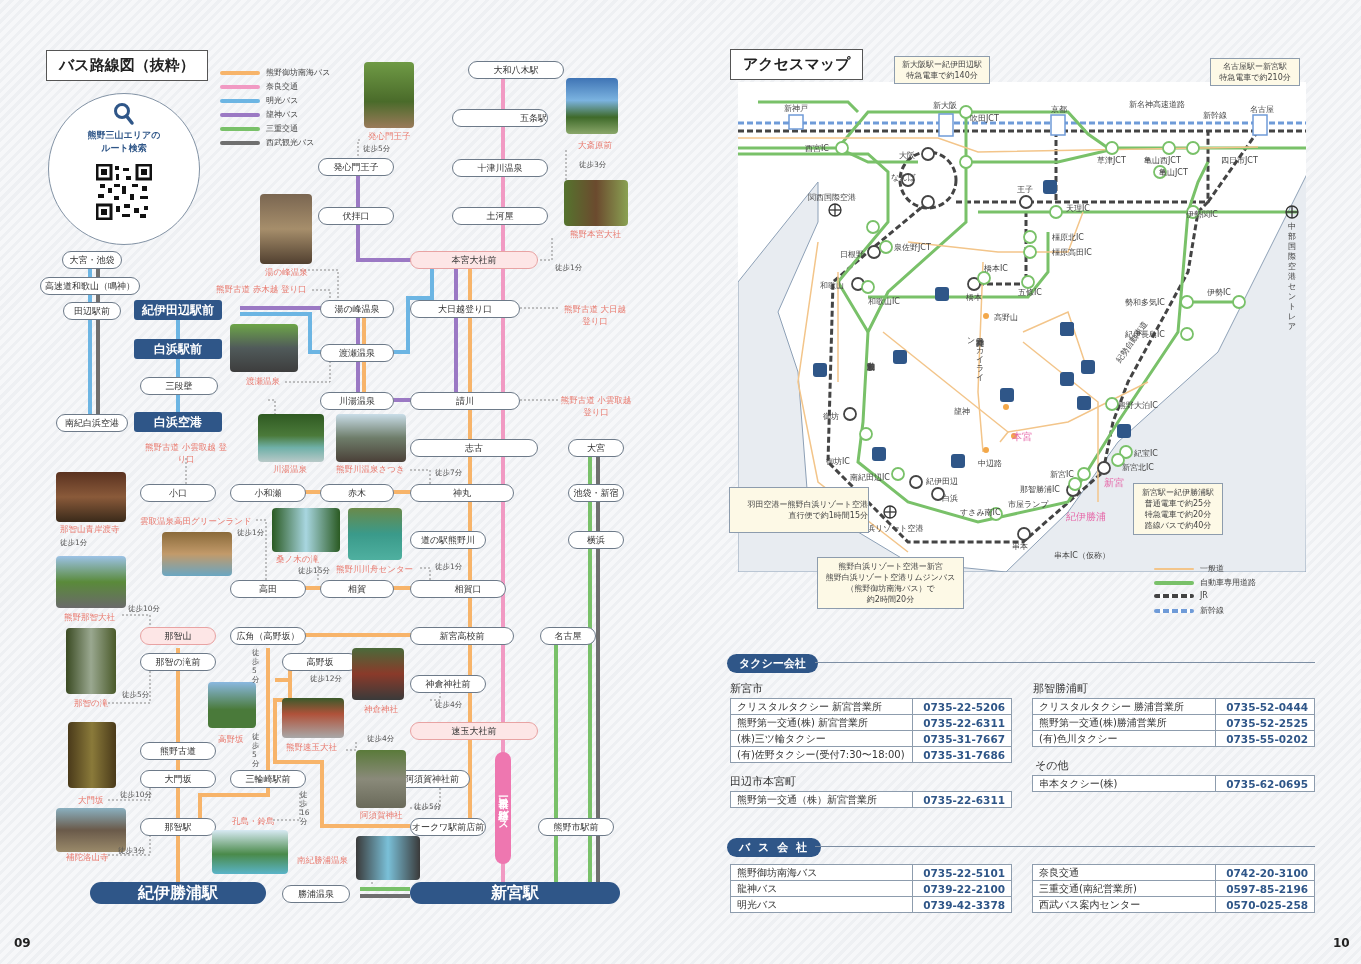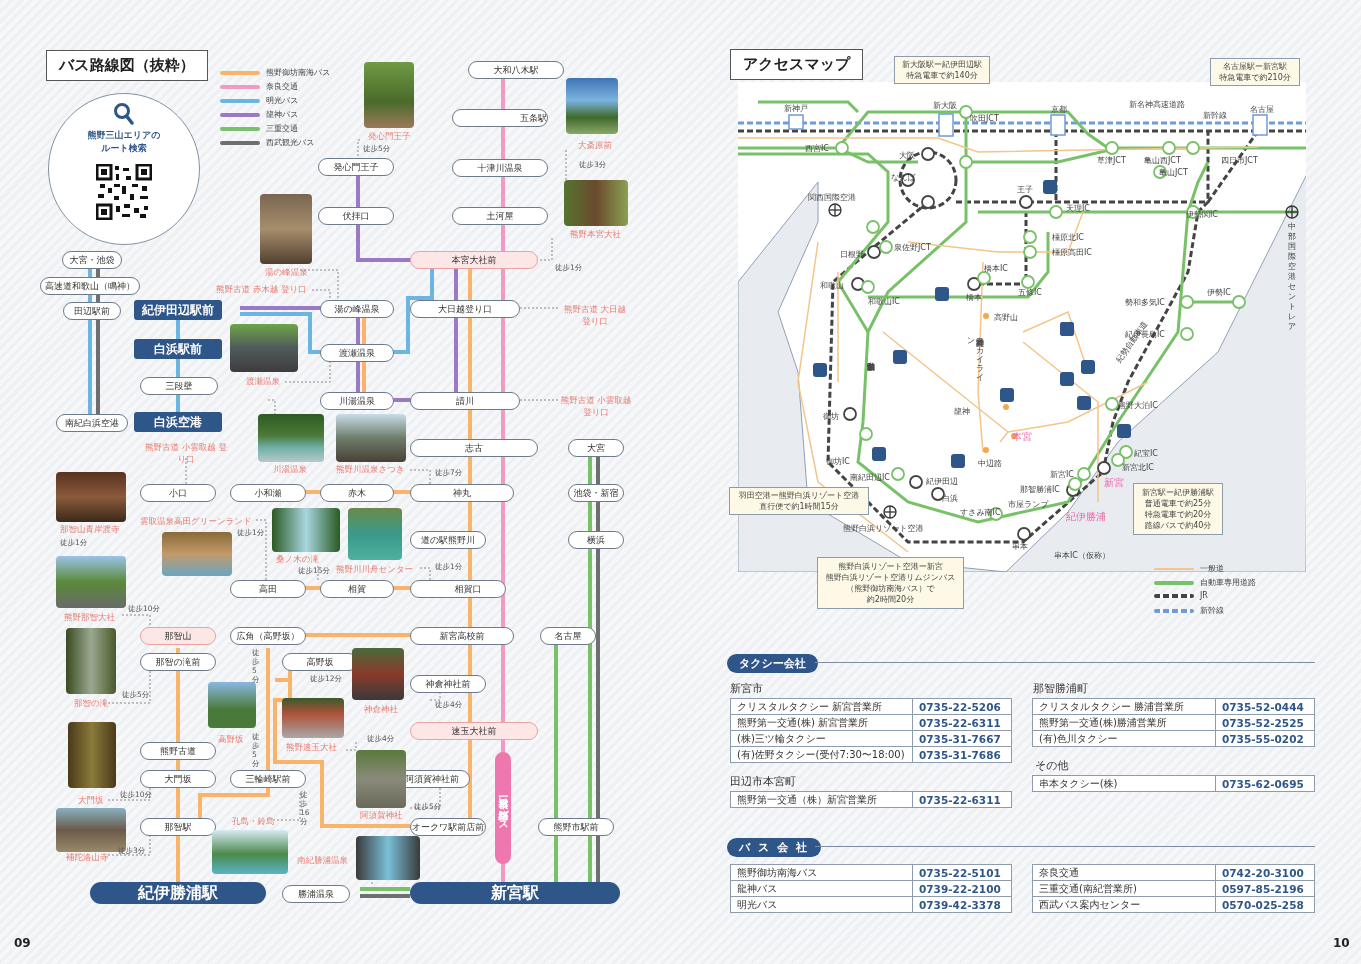--- a/index.html
+++ b/index.html
@@ -21,21 +21,21 @@
   .legend-swatch{display:inline-block;width:40px;height:4px;vertical-align:middle;margin-right:6px;border-radius:2px;}
   .qr-circle{position:absolute;left:48px;top:93px;width:150px;height:150px;border-radius:50%;background:#fff;border:1px solid #8393a5;}
   .pageno{position:absolute;font-weight:bold;font-size:12px;color:#222;}
   
   .map{position:absolute;left:738px;top:82px;width:568px;height:490px;background:#fff;}
   .sec-badge{position:absolute;background:#2f5688;color:#fff;font-weight:bold;font-size:11px;padding:2px 12px;border-radius:10px 10px 10px 10px;}
   .sec-line{position:absolute;height:1px;background:#7d8ea3;}
   .sub-h{position:absolute;font-size:11px;color:#333;}
   table.tel{position:absolute;border-collapse:collapse;background:#fff;font-size:10px;}
   table.tel td{border:1px solid #8d9cad;height:15px;padding:0 6px;}
-  table.tel td.num{color:#2f5688;font-weight:bold;text-align:left;font-size:10.5px;}
+  table.tel td.num{color:#2f5688;font-weight:bold;text-align:right;font-size:10.5px;}
   .callout{position:absolute;background:#fdf9e6;border:1px solid #8d9cad;font-size:8px;text-align:center;line-height:11px;color:#444;}
   .mlabel{position:absolute;font-size:8px;color:#444;white-space:nowrap;}
   .mlabel.pink{color:#e666a8;font-size:10px;}
 </style>
 </head>
 <body>
 
 <div class="title-box" style="left:46px;top:50px;">バス路線図（抜粋）</div>
 
 <div>
@@ -460,21 +460,21 @@
 <div class="mlabel" style="left:1054px;top:550px;">串本IC（仮称）</div>
 
 <div class="callout" style="left:894px;top:56px;width:94px;padding:2px 0;">
   <div>新大阪駅ー紀伊田辺駅</div>
   <div>特急電車で約140分</div>
 </div>
 <div class="callout" style="left:1210px;top:58px;width:88px;padding:2px 0;">
   <div>名古屋駅ー新宮駅</div>
   <div>特急電車で約210分</div>
 </div>
-<div class="callout" style="left:729px;top:487px;width:138px;padding:2px 0;">
+<div class="callout" style="left:729px;top:487px;width:138px;padding:11px 0;text-align:right;">
   <div>羽田空港ー熊野白浜リゾート空港</div>
   <div>直行便で約1時間15分</div>
 </div>
 <div class="callout" style="left:817px;top:557px;width:145px;padding:3px 0;">
   <div>熊野白浜リゾート空港ー新宮</div>
   <div>熊野白浜リゾート空港リムジンバス</div>
   <div>（熊野御坊南海バス）で</div>
   <div>約2時間20分</div>
 </div>
 <div class="callout" style="left:1133px;top:483px;width:88px;padding:3px 0;">

